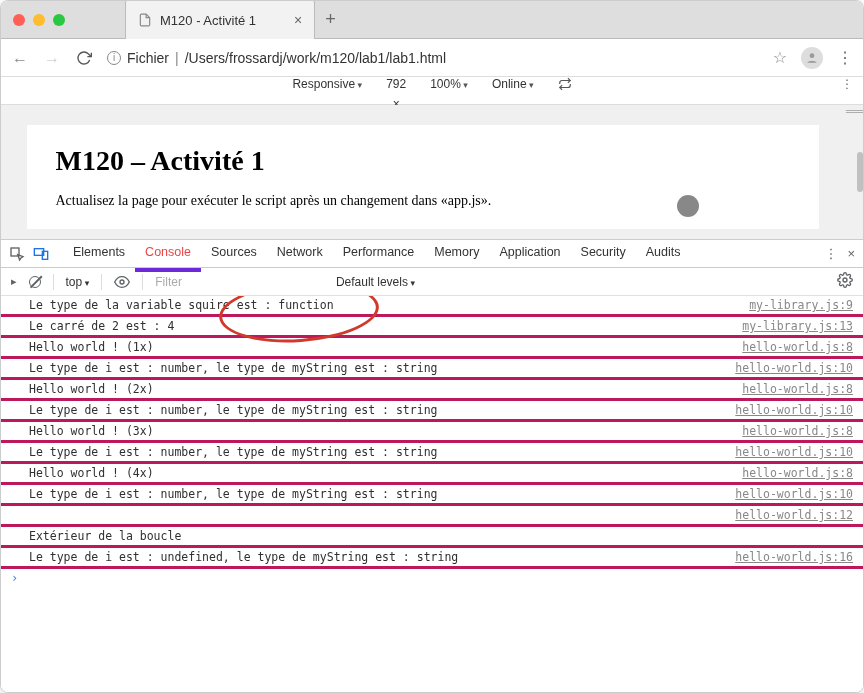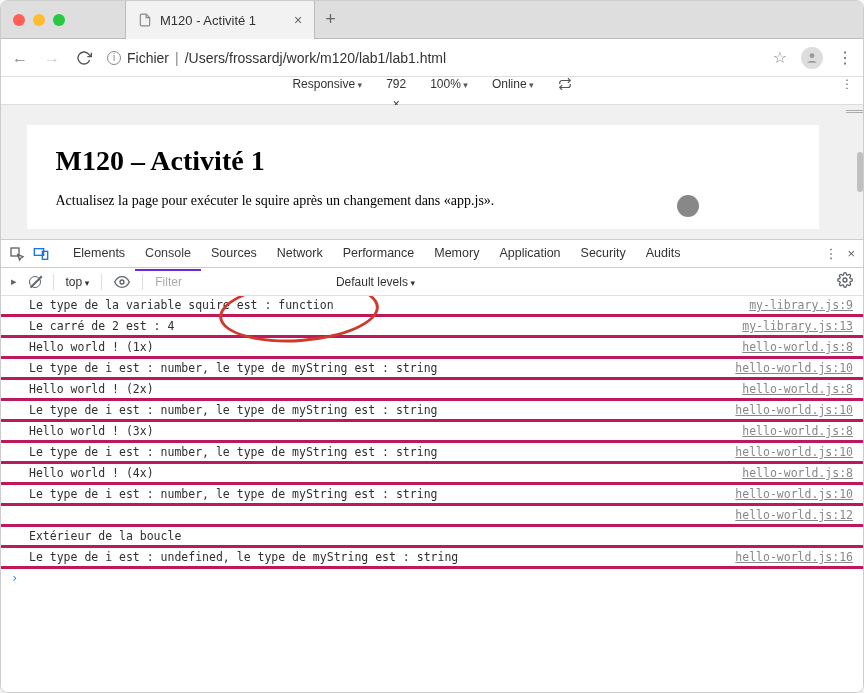--- a/index.html
+++ b/index.html
@@ -47,21 +47,21 @@
 .page p { font-family: Georgia, serif; font-size: 14px; }
 .gray-circle { position: absolute; right: 120px; top: 70px; width: 22px; height: 22px; border-radius: 50%; background: #888; }
 .right-handle { position: absolute; right: 0; top: 50%; transform: translateY(-50%); width: 6px; height: 40px; background: #c0c0c0; border-radius: 3px; }
 .drag-handle { height: 12px; display: flex; justify-content: center; align-items: center; color: #999; }
 
 
 .devtools { flex: 1; display: flex; flex-direction: column; border-top: 1px solid #ccc; background: #fff; min-height: 0; }
 .dt-tabs { height: 28px; display: flex; align-items: center; border-bottom: 1px solid #ccc; padding: 0 8px; gap: 4px; }
 .dt-tabs .left-icons { display: flex; gap: 8px; margin-right: 10px; color: #5f6368; }
 .dt-tabs .tabitem { padding: 16px 10px; height: 28px; display: flex; align-items: center; font-size: 12.5px; color: #333; cursor: pointer; }
-.dt-tabs .tabitem.active { color: #404040; border-bottom: 2px solid #6d28d9; }
+.dt-tabs .tabitem.active { color: #ef4444; border-bottom: 4px solid #6d28d9; }
 .dt-tabs .spacer { flex: 1; }
 .dt-tabs .right { display: flex; gap: 10px; color: #5f6368; font-size: 13px; }
 
 .dt-toolbar { height: 28px; display: flex; align-items: center; border-bottom: 1px solid #e0e0e0; padding: 0 10px; gap: 12px; font-size: 12px; color: #5f6368; }
 .dt-toolbar .sep { width: 1px; height: 16px; background: #ddd; }
 .dt-toolbar .top-dd { color: #333; }
 .dt-toolbar .top-dd::after { content: " ▾"; font-size: 9px; }
 .dt-toolbar .filter { color: #aaa; }
 .dt-toolbar .levels { color: #333; }
 .dt-toolbar .levels::after { content: " ▾"; font-size: 9px; }
@@ -147,21 +147,21 @@
         <path d="M21 12v2a4 4 0 0 1-4 4H3"></path>
       </svg>
     <span class="more">⋮</span>
   </div>
 
   <div class="viewport-wrap">
     <div class="ruler-top"></div>
     <div class="vp-inner">
       <div class="page">
         <h1>M120 – Activité 1</h1>
-        <p>Actualisez la page pour exécuter le squire après un changement dans «app.js».</p>
+        <p>Actualisez la page pour exécuter le script après un changement dans «app.js».</p>
         <div class="gray-circle"></div>
       </div>
     </div>
     <div class="right-handle"></div>
     <div class="drag-handle">══</div>
   </div>
 
   <div class="devtools">
     <div class="dt-tabs">
       <div class="left-icons">

